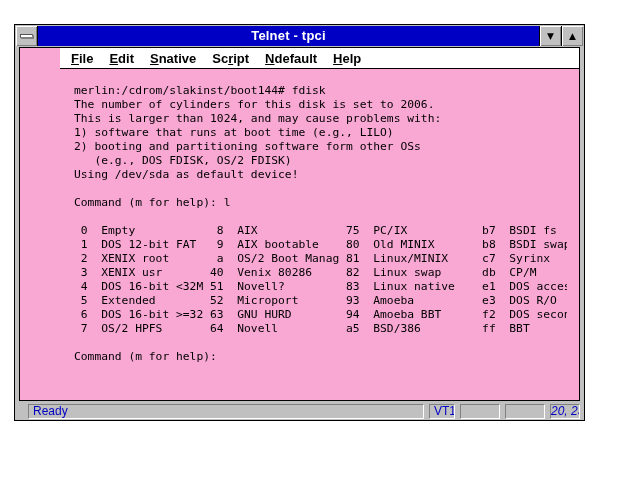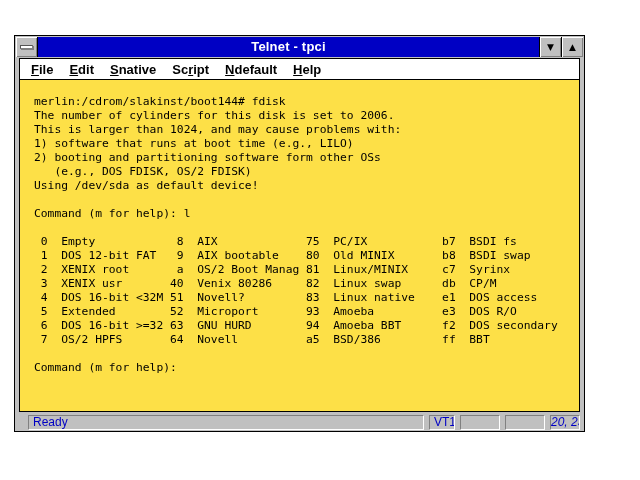--- a/index.html
+++ b/index.html
@@ -10,21 +10,21 @@
     font-family: "Liberation Sans", sans-serif;
     overflow: hidden;
   }
   .desktop {
     position: relative;
     width: 640px; height: 480px;
     background: #ffffff;
   }
   .window {
     position: absolute;
-    left: 14px; top: 35px;
+    left: 14px; top: 24px;
     width: 571px; height: 397px;
     background: #C0C0C0;
     border: 1px solid #000000;
   }
   
   .titlebar {
     height: 20px;
     margin: 1px;
     display: flex;
     align-items: stretch;
@@ -65,22 +65,23 @@
   .tbtn .glyph {
     font-family: "DejaVu Sans", sans-serif;
     font-size: 9px;
     color: #000000;
     line-height: 1;
   }
   
   .contentbox {
     margin: 0 4px;
     border: 1px solid #000000;
-    background: #fde047;
+    background: #f9a8d4;
     height: 354px;
+    padding-left: 40px;
   }
   .menubar {
     height: 21px;
     border-bottom: 1px solid #000000;
     display: flex;
     align-items: center;
     padding-left: 3px;
     font-weight: bold;
     font-size: 13px;
     color: #000000;

